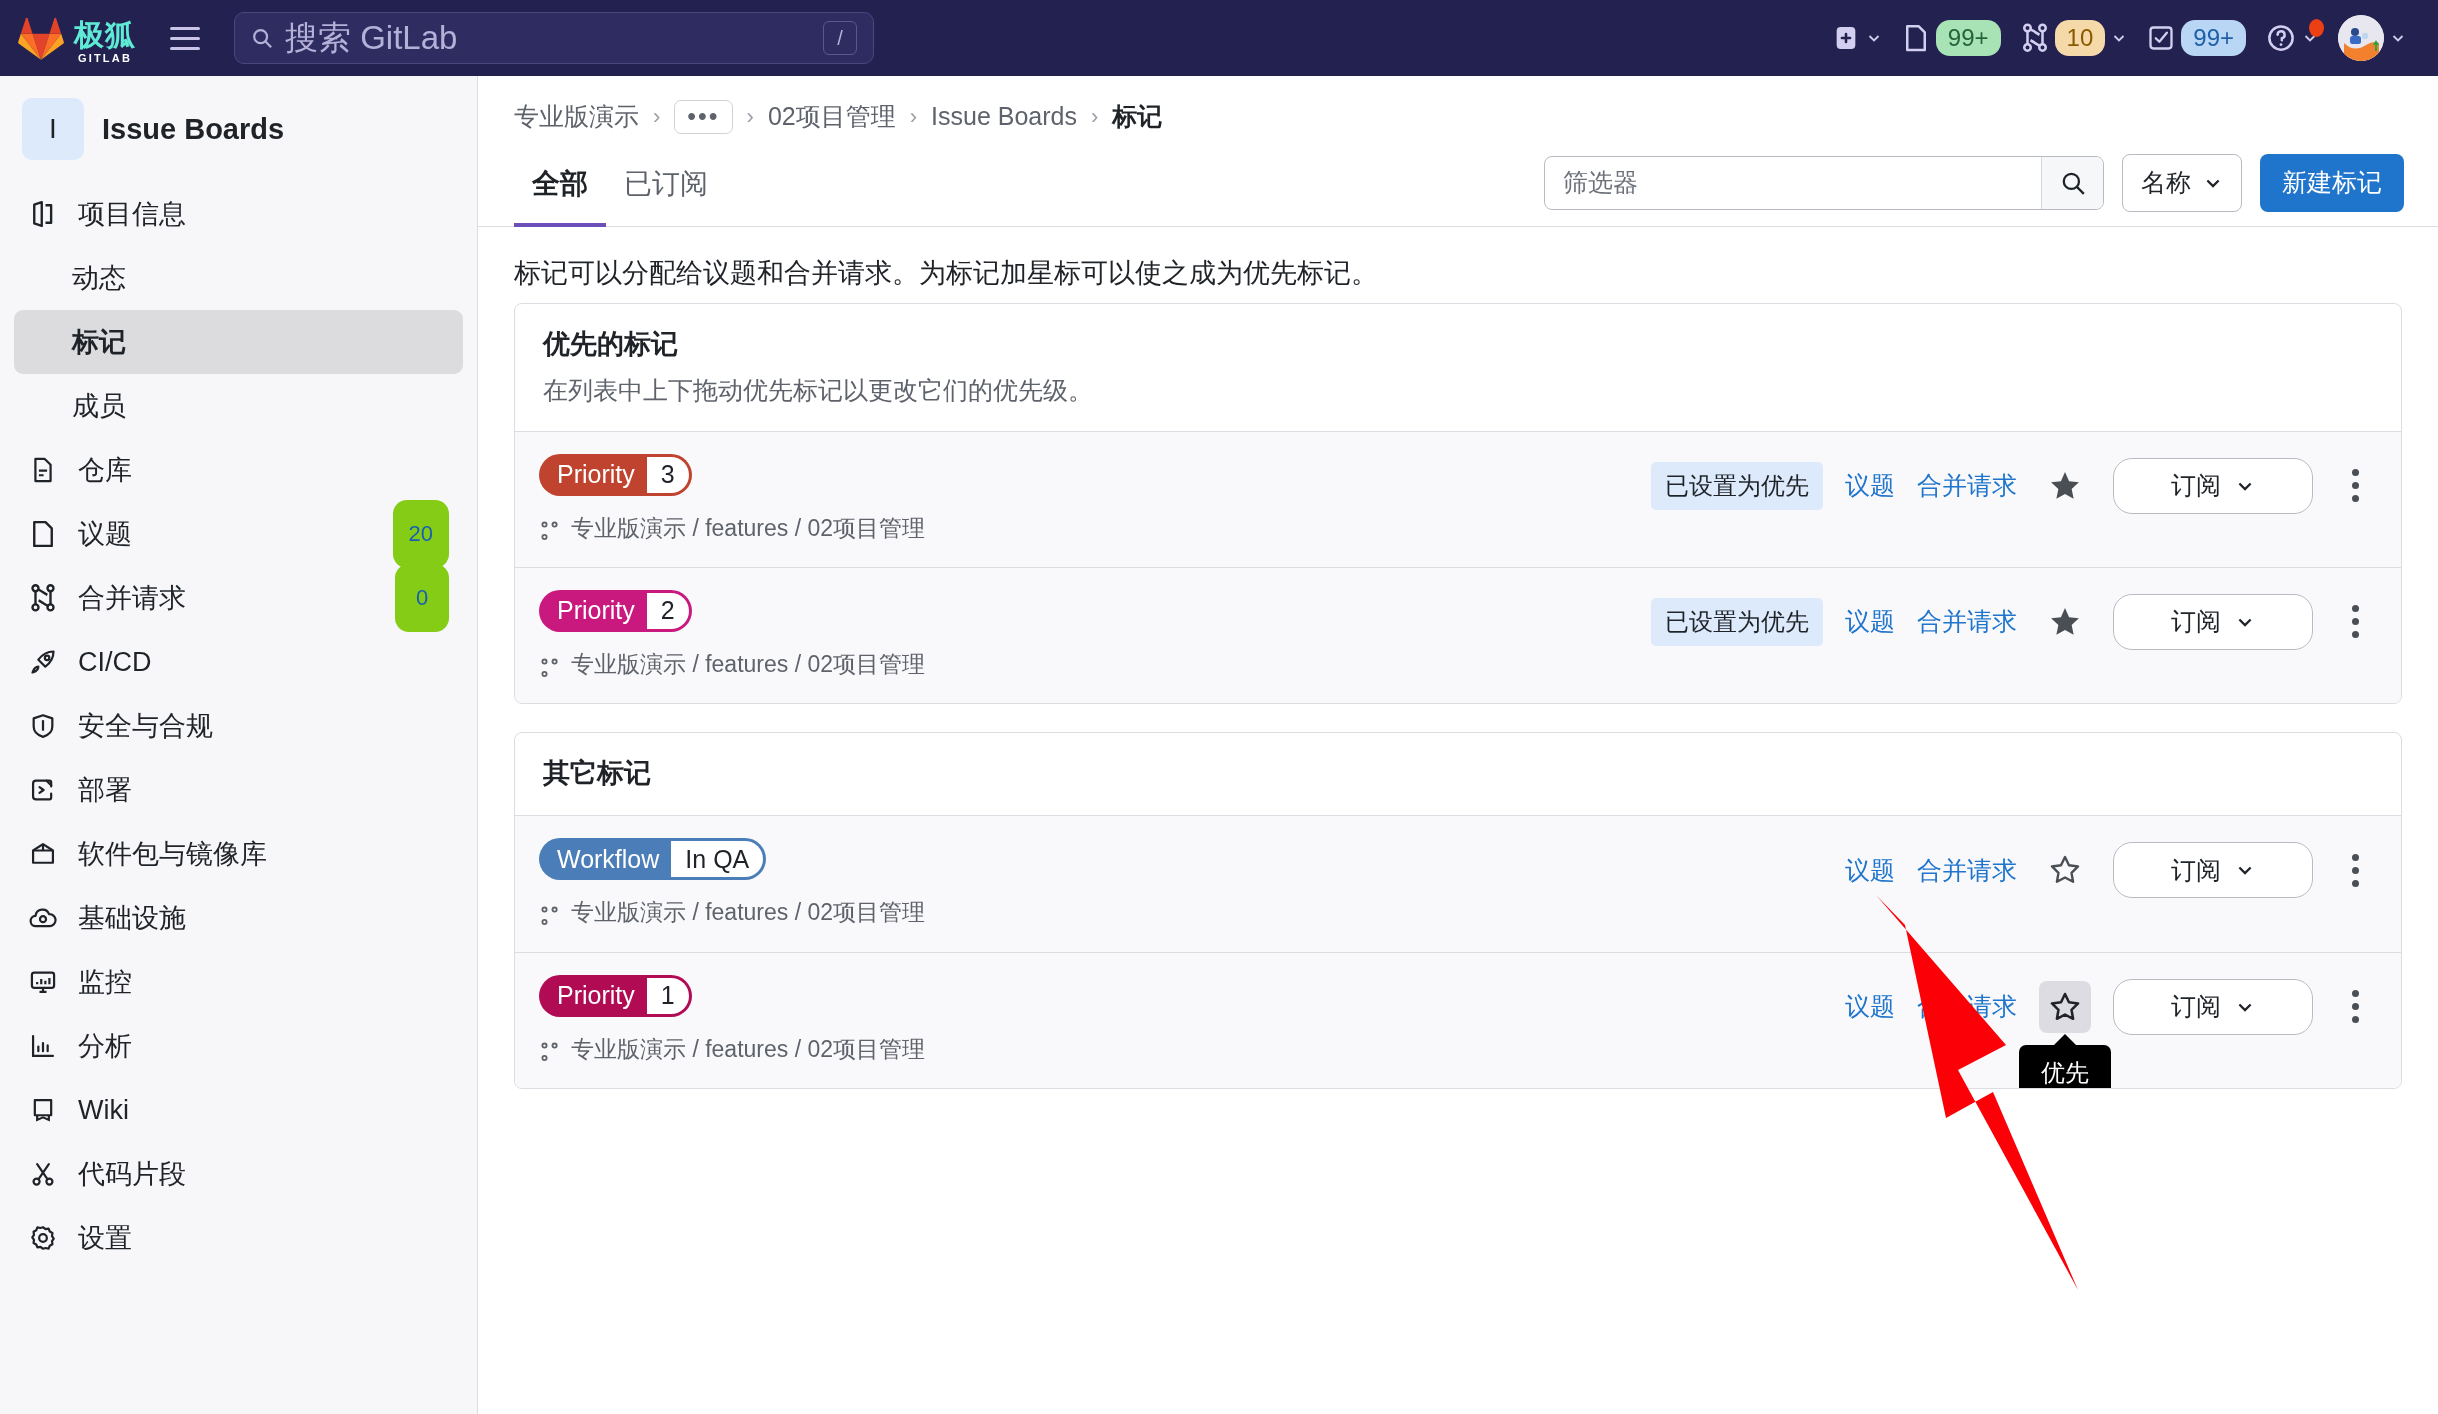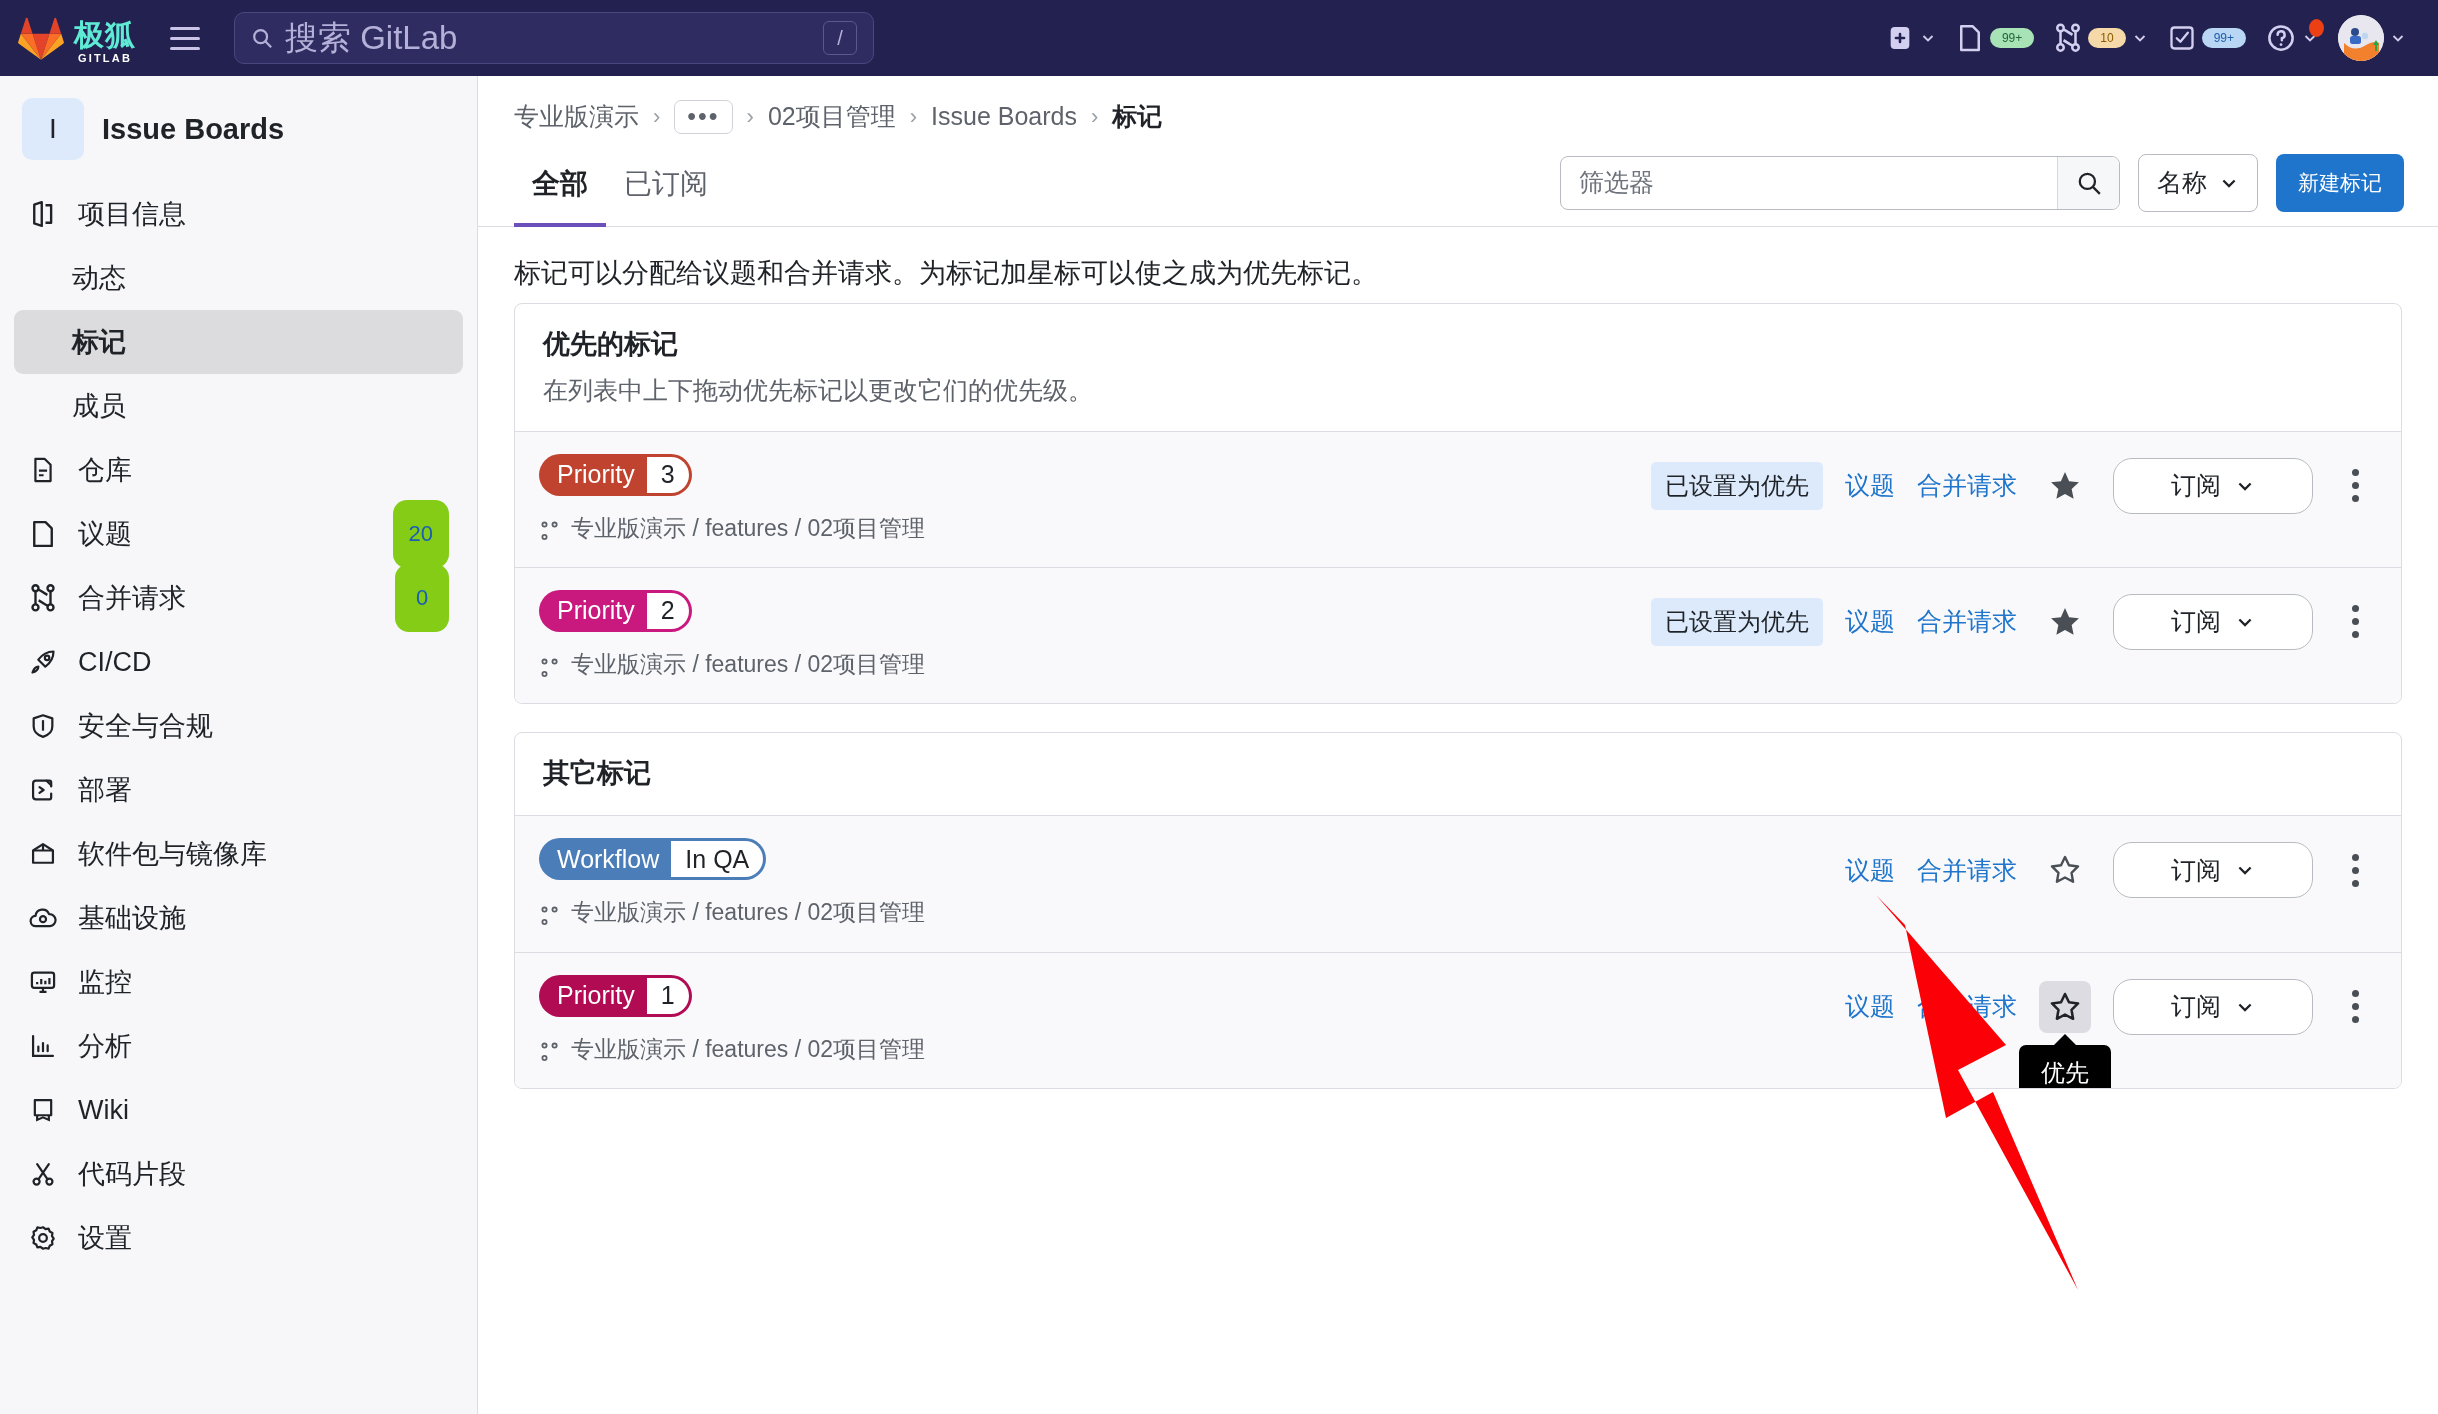--- a/index.html
+++ b/index.html
@@ -32,21 +32,21 @@
   .searchwrap .mag { width: 22px; height: 22px; flex: 0 0 22px; }
   .searchwrap .ph { color: #b5b0d8; font-size: 33px; flex: 1; }
   .slashkey {
     width: 34px; height: 34px; border: 1px solid #5b5790; border-radius: 6px;
     color: #b5b0d8; font-size: 20px; display: flex; align-items: center; justify-content: center;
   }
 
   .topright { margin-left: auto; display: flex; align-items: center; gap: 4px; }
   .tr-item { display: flex; align-items: center; gap: 6px; padding: 6px 8px; border-radius: 7px; cursor: pointer; }
   .tr-item svg { display: block; }
-  .pill { border-radius: 14px; font-size: 12px; font-weight: 500; padding: 2px 12px; line-height: 1.35; text-align: center; }
+  .pill { border-radius: 14px; font-size: 24px; font-weight: 500; padding: 2px 12px; line-height: 1.35; text-align: center; }
   .pill.green { background: #a7e3b4; color: #24663b; }
   .pill.orange { background: #f5d9a8; color: #8a5a00; }
   .pill.blue { background: #b9d6f5; color: #1f5fa8; }
   .chev { width: 16px; height: 16px; }
   .helpwrap { position: relative; }
   .reddot { position: absolute; top: 2px; right: 2px; width: 15px; height: 18px; background: #ec3f13;
     border-radius: 50%; }
   .avatar {
     width: 46px; height: 46px; border-radius: 50%; overflow: hidden; background: #e9e7f2;
     display: flex; align-items: center; justify-content: center;
@@ -120,21 +120,21 @@
     display: flex; align-items: center; justify-content: center; cursor: pointer;
   }
   .sortbtn {
     height: 58px; border: 1px solid #b8bcc2; border-radius: 8px; background: #fff;
     display: flex; align-items: center; gap: 12px; padding: 0 18px; cursor: pointer;
     font-size: 25px; color: #1f2328;
   }
   .primarybtn {
     height: 58px; background: #1f75cb; color: #fff; border-radius: 8px;
     display: flex; align-items: center; padding: 0 22px; cursor: pointer;
-    font-size: 21px; font-weight: 400;
+    font-size: 25px; font-weight: 400;
   }
 
   .desc { padding: 28px 36px 12px 36px; font-size: 27px; color: #1f2328; }
 
   .scroller { flex: 1; overflow: hidden; padding: 0 36px 0 36px; position: relative; }
 
   .card {
     border: 1px solid #dcdce2; border-radius: 8px; background: #fff;
     margin-bottom: 28px; overflow: hidden;
   }

